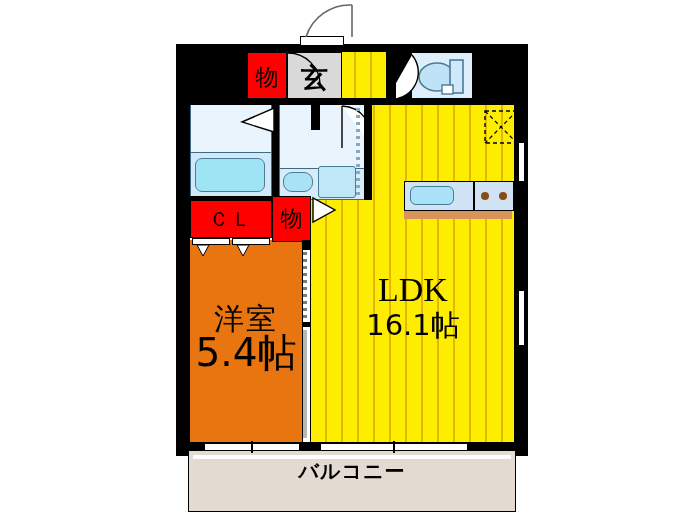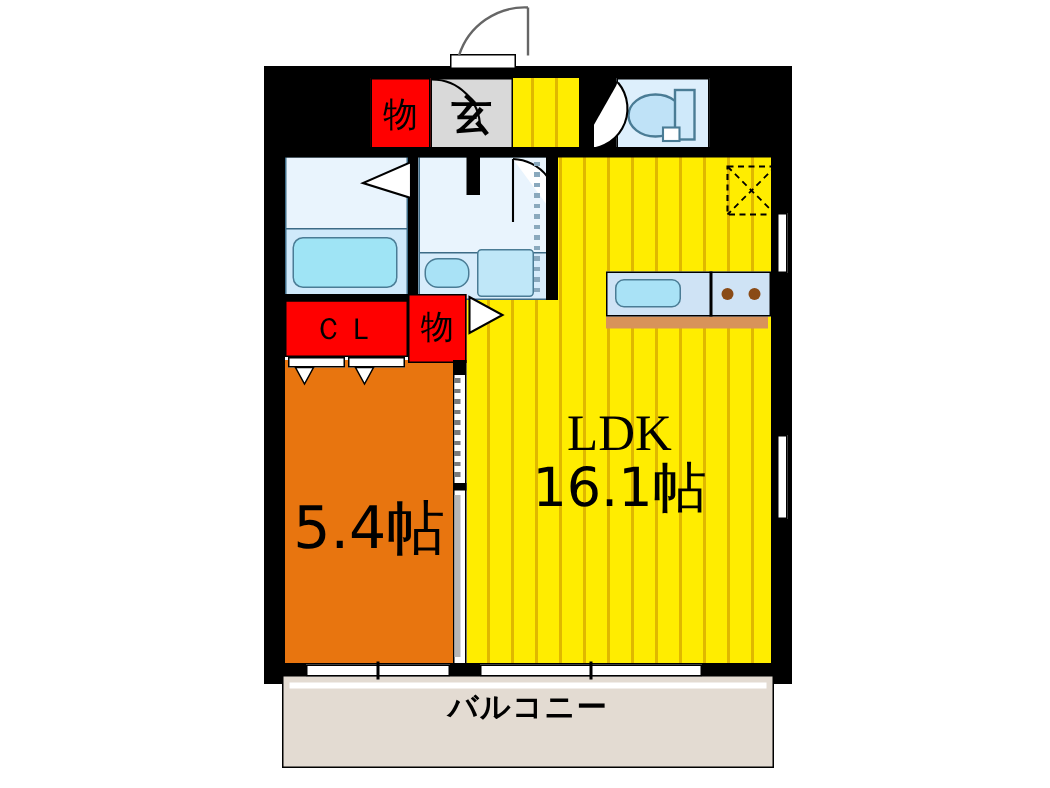--- a/index.html
+++ b/index.html
@@ -153,22 +153,23 @@
 
   <div class="abs wall" style="left:311px;top:104px;width:9px;height:26px;"></div>
 
   <svg class="abs" style="left:484px;top:110px;width:34px;height:34px;">
     <rect x="1" y="1" width="32" height="32" fill="none" stroke="#000" stroke-width="1.4" stroke-dasharray="4,3"></rect>
     <line x1="1" y1="1" x2="33" y2="33" stroke="#000" stroke-width="1.2" stroke-dasharray="4,3"></line>
     <line x1="33" y1="1" x2="1" y2="33" stroke="#000" stroke-width="1.2" stroke-dasharray="4,3"></line>
   </svg>
 
   <div class="abs lbl" style="left:340px;top:272px;width:146px;height:36px;font-size:34px;font-weight:400;font-family:Liberation Serif, serif;">LDK</div>
-  <div class="abs lbl" style="left:340px;top:308px;width:146px;height:36px;font-size:36px;">16.1帖</div>
+  <div class="abs lbl" style="left:340px;top:308px;width:146px;height:36px;font-size:29px;">16.1帖</div>
 
+  <div class="abs lbl" style="left:190px;top:302px;width:112px;height:34px;font-size:30px;letter-spacing:2px;">洋室</div>
   <div class="abs lbl" style="left:190px;top:336px;width:112px;height:34px;font-size:39px;">5.4帖</div>
 
   <div class="abs white outline" style="left:518px;top:142px;width:7px;height:40px;border-width:1.2px;"></div>
   <div class="abs white outline" style="left:518px;top:290px;width:7px;height:56px;border-width:1.2px;"></div>
 
   <div class="abs white outline" style="left:204px;top:443px;width:96px;height:8px;border-width:1.2px;"></div>
   <div class="abs" style="left:251px;top:441px;width:1.5px;height:12px;background:#000;"></div>
   <div class="abs white outline" style="left:320px;top:443px;width:148px;height:8px;border-width:1.2px;"></div>
   <div class="abs" style="left:393px;top:441px;width:1.5px;height:12px;background:#000;"></div>
 

